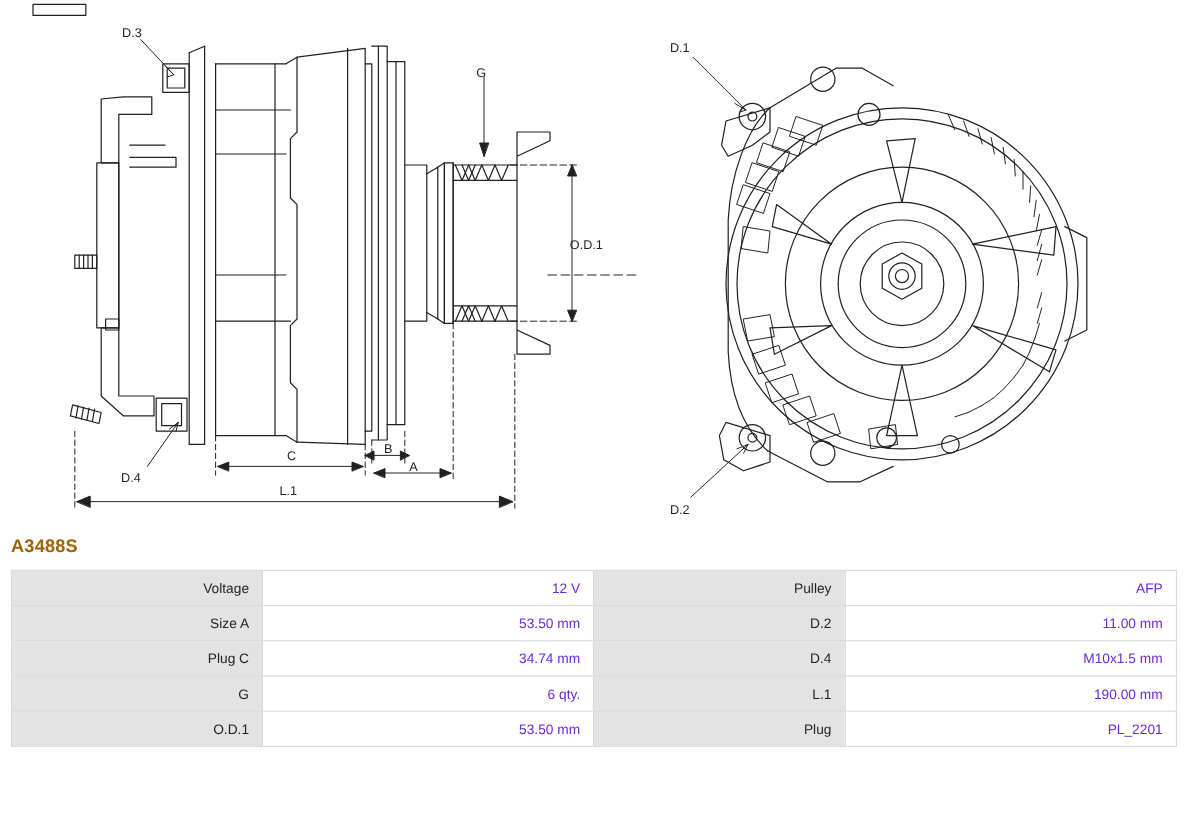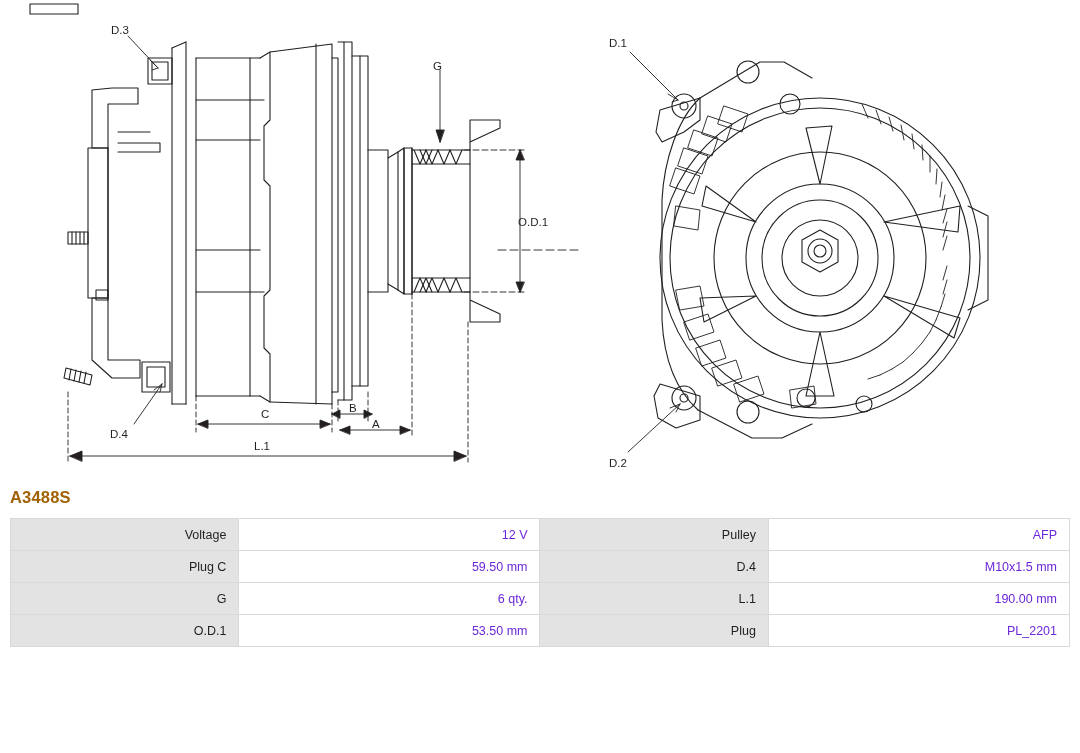--- a/index.html
+++ b/index.html
@@ -272,22 +272,28 @@
 
   <table class="specs">
     <tbody>
       <tr>
         <td class="label">Voltage</td>
         <td class="value">12 V</td>
         <td class="label">Pulley</td>
         <td class="value">AFP</td>
       </tr>
       <tr>
+        <td class="label">Size A</td>
+        <td class="value">53.50 mm</td>
+        <td class="label">D.2</td>
+        <td class="value">11.00 mm</td>
+      </tr>
+      <tr>
         <td class="label">Plug C</td>
-        <td class="value">59.50 mm</td>
+        <td class="value">34.74 mm</td>
         <td class="label">D.4</td>
         <td class="value">M10x1.5 mm</td>
       </tr>
       <tr>
         <td class="label">G</td>
         <td class="value">6 qty.</td>
         <td class="label">L.1</td>
         <td class="value">190.00 mm</td>
       </tr>
       <tr>

